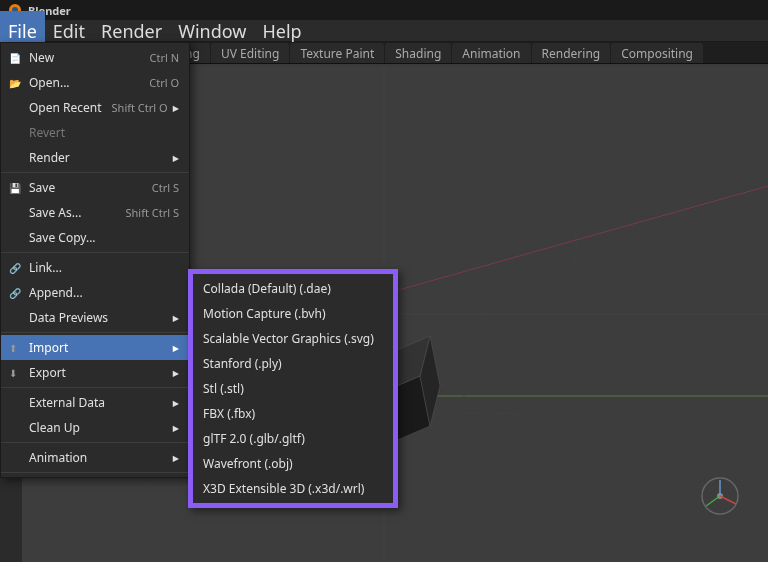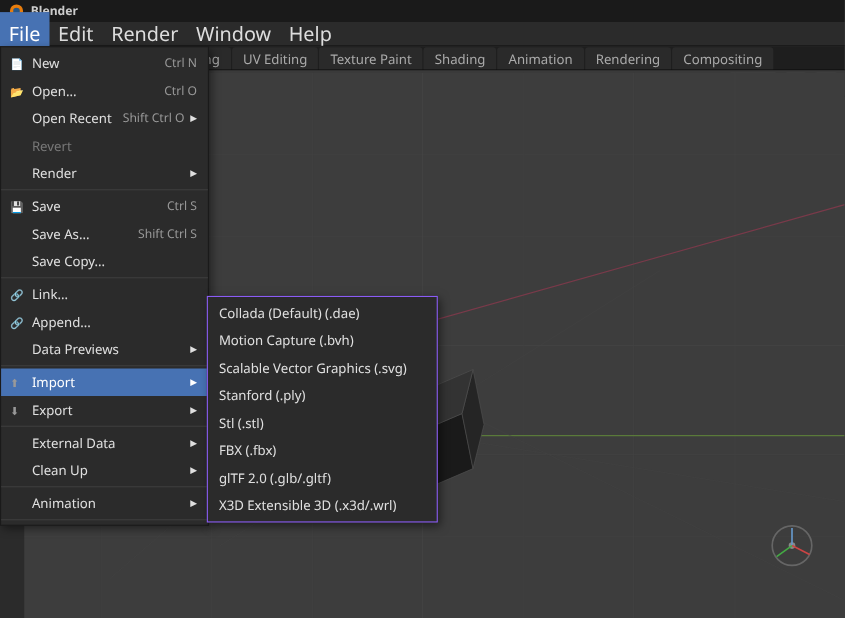--- a/index.html
+++ b/index.html
@@ -198,21 +198,21 @@
       color: #999;
     }
 
     
     #import-submenu {
       position: absolute;
       top: 269px;
       left: 188px;
       width: 210px;
       background: #2b2b2b;
-      border: 1px solid #8b5cf6;
+      border: 5px solid #8b5cf6;
       z-index: 101;
       padding: 2px 0;
       box-shadow: 3px 3px 8px rgba(0,0,0,0.5);
     }
     .import-entry {
       padding: 4px 10px;
       font-size: 12px;
       color: #e0e0e0;
       cursor: pointer;
     }
@@ -388,14 +388,15 @@
 </div>
 
 <div id="import-submenu">
   <div class="import-entry">Collada (Default) (.dae)</div>
   <div class="import-entry">Motion Capture (.bvh)</div>
   <div class="import-entry">Scalable Vector Graphics (.svg)</div>
   <div class="import-entry">Stanford (.ply)</div>
   <div class="import-entry">Stl (.stl)</div>
   <div class="import-entry">FBX (.fbx)</div>
   <div class="import-entry">glTF 2.0 (.glb/.gltf)</div>
+  <div class="import-entry">Wavefront (.obj)</div>
   <div class="import-entry">X3D Extensible 3D (.x3d/.wrl)</div>
 </div>
 
 </body></html>

